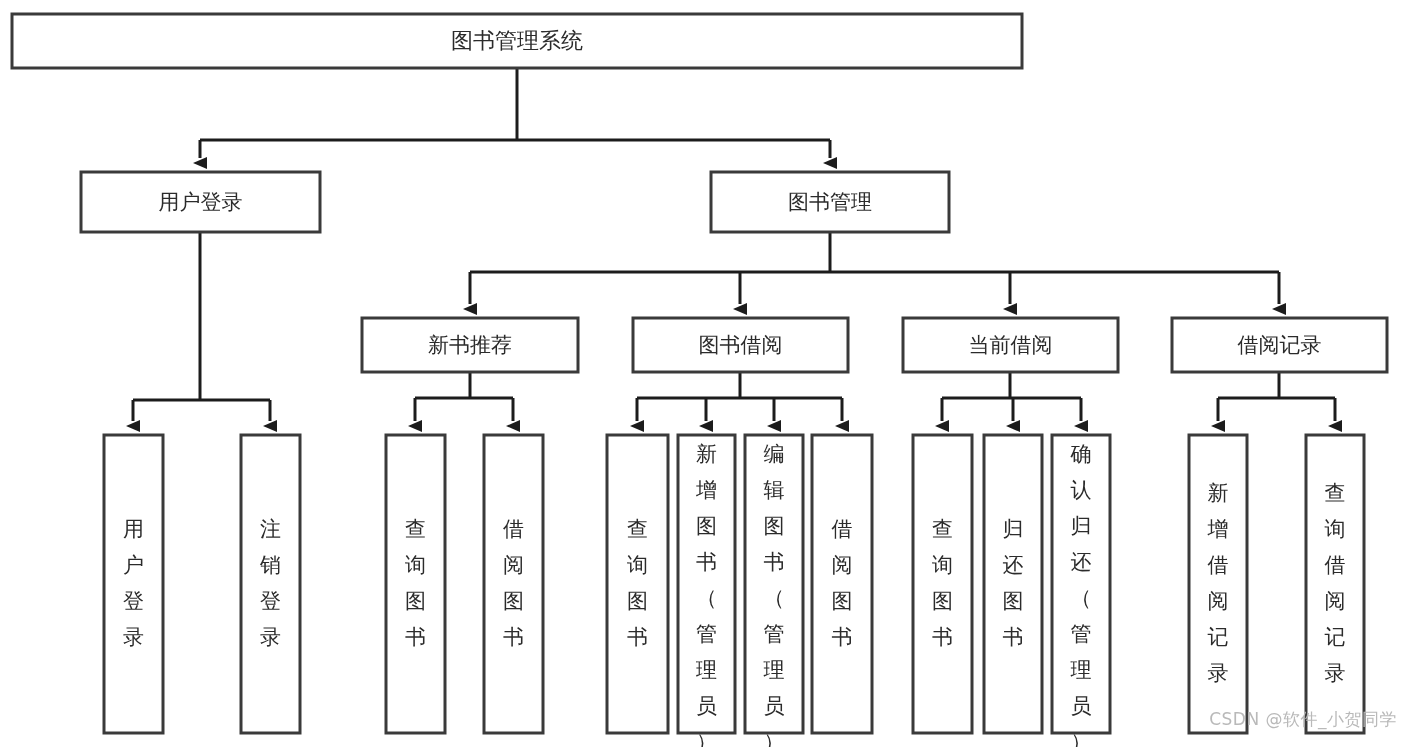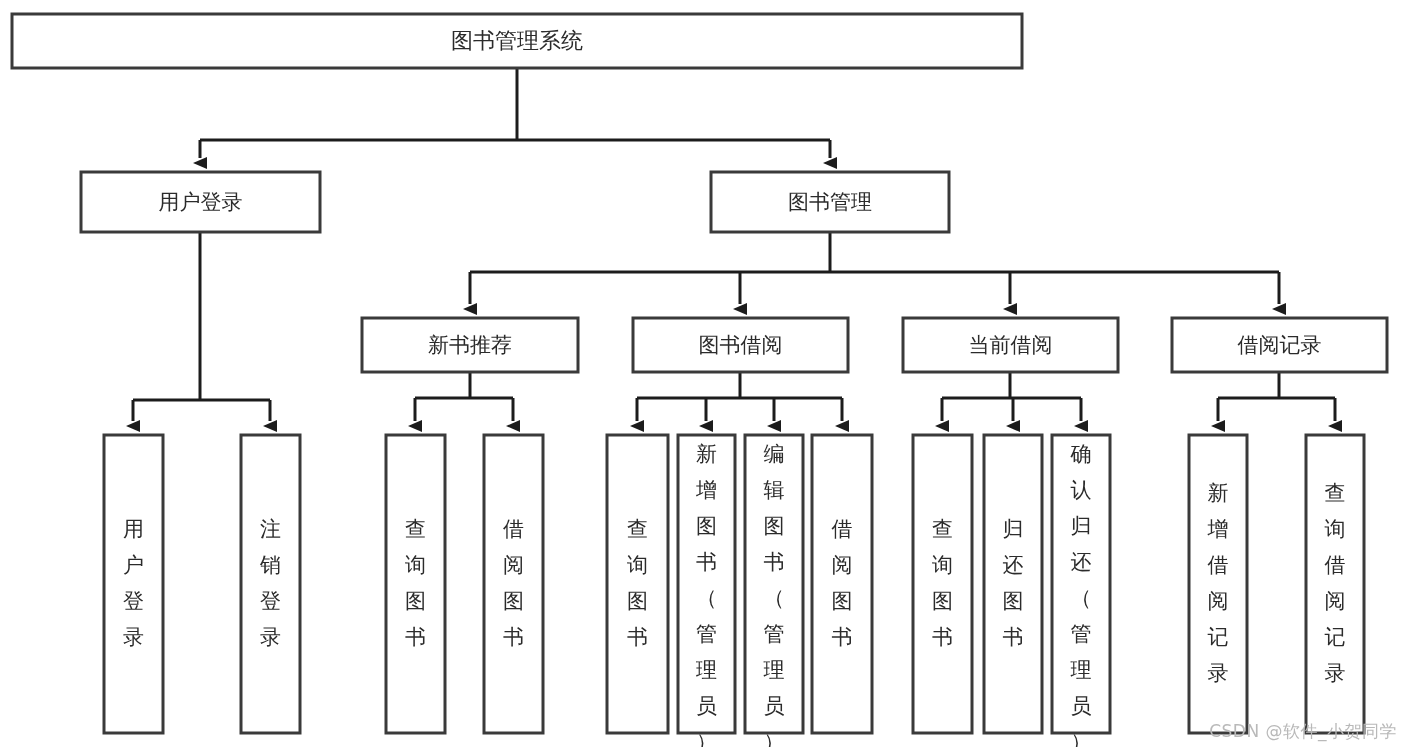--- a/index.html
+++ b/index.html
@@ -45,21 +45,21 @@
     stroke-width: 3;
     fill: none;
   }
   .arrow-head {
     fill: #1c1c1c;
     stroke: none;
   }
   .watermark {
     position: absolute;
     right: 8px;
-    bottom: 4px;
+    bottom: 16px;
     font-family: "DejaVu Sans", "Liberation Sans", sans-serif;
     font-size: 17px;
     color: #b9b9b9;
     white-space: nowrap;
     letter-spacing: 0.5px;
     pointer-events: none;
   }
 </style>
 </head>
 <body>

